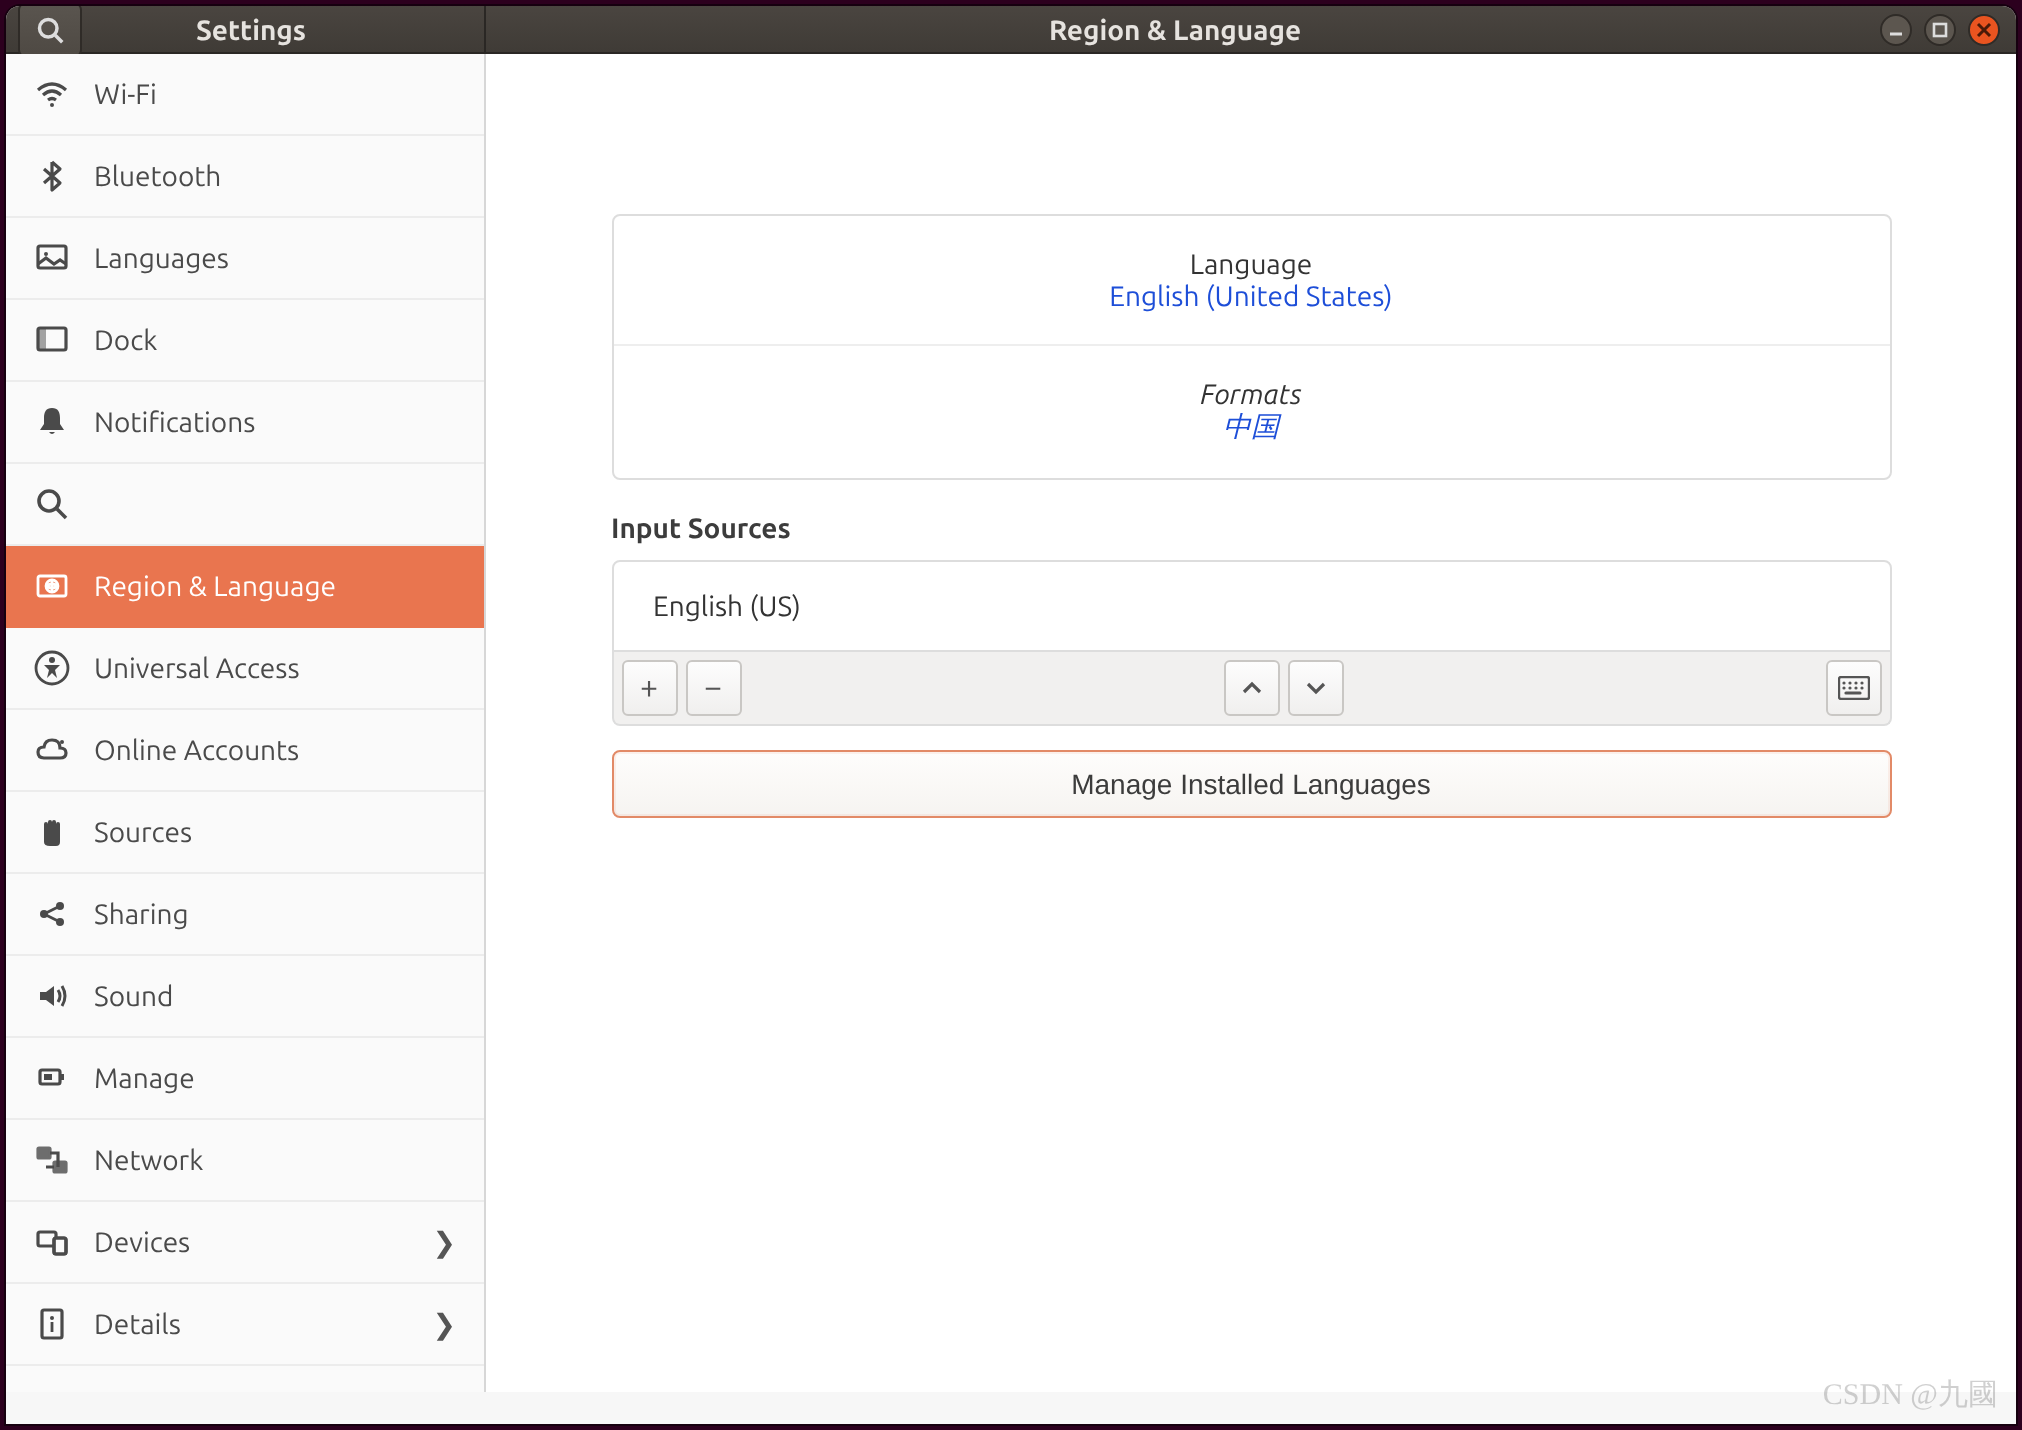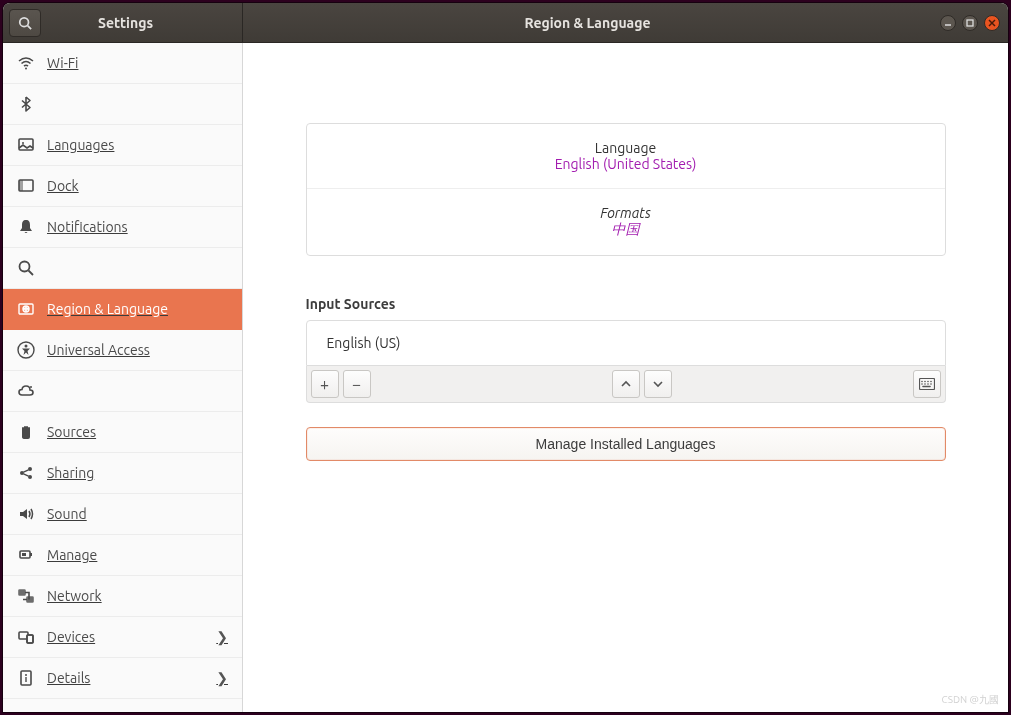--- a/index.html
+++ b/index.html
@@ -15,21 +15,21 @@
 .window {
   position: absolute;
   left: 3px; top: 3px;
   width: 1005px; height: 709px;
   background: #f7f7f7;
   border-radius: 7px 7px 0 0;
   overflow: hidden;
   box-shadow: 0 0 0 1px rgba(0,0,0,0.5);
 }
 .titlebar {
-  height: 40px;
+  height: 24px;
   background: linear-gradient(#4a4540, #3f3b36);
   display: flex;
   align-items: stretch;
   color: #ddd;
   border-bottom: 1px solid #2a2724;
 }
 .tb-left {
   width: 240px;
   display: flex;
   align-items: center;
@@ -77,21 +77,20 @@
 .win-btn svg { display:block; }
 .body {
   display: flex;
   height: calc(100% - 40px);
 }
 .sidebar {
   width: 240px;
   background: #fafafa;
   border-right: 1px solid #d7d7d7;
   overflow-y: auto;
-  text-decoration: underline;
 }
 .side-item {
   height: 41px;
   display: flex;
   align-items: center;
   padding: 0 14px;
   border-bottom: 1px solid #ececec;
   cursor: pointer;
   gap: 12px;
   color: #4a4a4a;
@@ -126,24 +125,24 @@
 .settings-row {
   display: flex;
   align-items: center;
   padding: 16px 20px;
   cursor: pointer;
   color: #333;
   flex-direction: column;
 }
 .settings-row + .settings-row { border-top: 1px solid #eee; font-style: italic; }
 .settings-row .label { flex:1; }
-.settings-row .value { color: #a21caf; text-align: right; }
+.settings-row .value { color: #1d4ed8; text-align: right; }
 .section-heading {
   max-width: 640px;
-  margin: 40px auto 8px;
+  margin: 16px auto 8px;
   font-weight: 700;
   color: #3c3c3c;
   font-size: 14px;
 }
 .input-list {
   border: 1px solid #ddd;
   border-radius: 4px 4px 0 0;
   max-width: 640px;
   margin: 0 auto;
 }
@@ -169,38 +168,39 @@
   background: linear-gradient(#fdfdfd,#f0efee);
   border: 1px solid #c9c7c4;
   border-radius: 3px;
   display: flex; align-items:center; justify-content:center;
   cursor: pointer;
   color: #555;
 }
 .tb-spacer { flex:1; }
 .manage-btn {
   max-width: 640px;
-  margin: 24px auto 0;
+  margin: 12px auto 0;
   display: block;
   width: 100%;
   padding: 8px;
   background: linear-gradient(#fefdfc,#f6f4f1);
   border: 1px solid #e28a67;
   border-radius: 4px;
   color: #3c3c3c;
   cursor: pointer;
   font-size: 14px;
   box-shadow: 0 0 0 1px rgba(233,84,32,0.08) inset;
 }
 .watermark {
   position: absolute;
   right: 12px; bottom: 8px;
   color: rgba(120,120,120,0.35);
-  font-size: 10px;
+  font-size: 15px;
   pointer-events: none;
+  font-family: Liberation Serif, serif;
 }
 </style>
 </head>
 <body>
 
 <div class="window">
   <div class="titlebar">
     <div class="tb-left">
       <div class="search-btn">
         <svg width="14" height="14" viewBox="0 0 16 16" fill="none" stroke="#ddd" stroke-width="2">
@@ -243,20 +243,21 @@
             </svg>
           </span>
           <span class="side-label">Wi-Fi</span>
         </div>
         <div class="side-item">
           <span class="side-icon">
             <svg width="18" height="18" viewBox="0 0 18 18" fill="none" stroke="currentColor" stroke-width="1.6" stroke-linejoin="round">
               <path d="M9 2 L13 5.5 L5 12.5 M5 5.5 L13 12.5 L9 16 L9 2"></path>
             </svg>
           </span>
+          <span class="side-label">Bluetooth</span>
         </div>
         <div class="side-item">
           <span class="side-icon">
             <svg width="18" height="18" viewBox="0 0 18 18" fill="none" stroke="currentColor" stroke-width="1.6">
               <rect x="2" y="3" width="14" height="11" rx="1"></rect>
               <circle cx="6" cy="7" r="1" fill="currentColor" stroke="none"></circle>
               <path d="M2 12 L6 9 L10 12 L13 10 L16 12"></path>
             </svg>
           </span>
           <span class="side-label">Languages</span>
@@ -308,20 +309,21 @@
           </span>
           <span class="side-label">Universal Access</span>
         </div>
         <div class="side-item">
           <span class="side-icon">
             <svg width="18" height="18" viewBox="0 0 18 18" fill="none" stroke="currentColor" stroke-width="1.6">
               <path d="M5 13 Q2 13 2 10 Q2 7.5 5 7.5 Q5.5 4 9 4 Q13 4 13 8 Q16 8 16 10.5 Q16 13 13 13 Z"></path>
               <circle cx="14" cy="5" r="1" fill="currentColor" stroke="none"></circle>
             </svg>
           </span>
+          <span class="side-label">Online Accounts</span>
         </div>
         <div class="side-item">
           <span class="side-icon">
             <svg width="18" height="18" viewBox="0 0 18 18" fill="currentColor">
               <path d="M5 9 L5 14 Q5 16 8 16 L11 16 Q13 16 13 14 L13 5 Q13 4 12 4 Q11 4 11 5 L11 9 L11 4 Q11 3 10 3 Q9 3 9 4 L9 9 L9 4 Q9 3 8 3 Q7 3 7 4 L7 9 L7 5 Q7 4 6 4 Q5 4 5 5 Z"></path>
             </svg>
           </span>
           <span class="side-label">Sources</span>
         </div>
         <div class="side-item">

